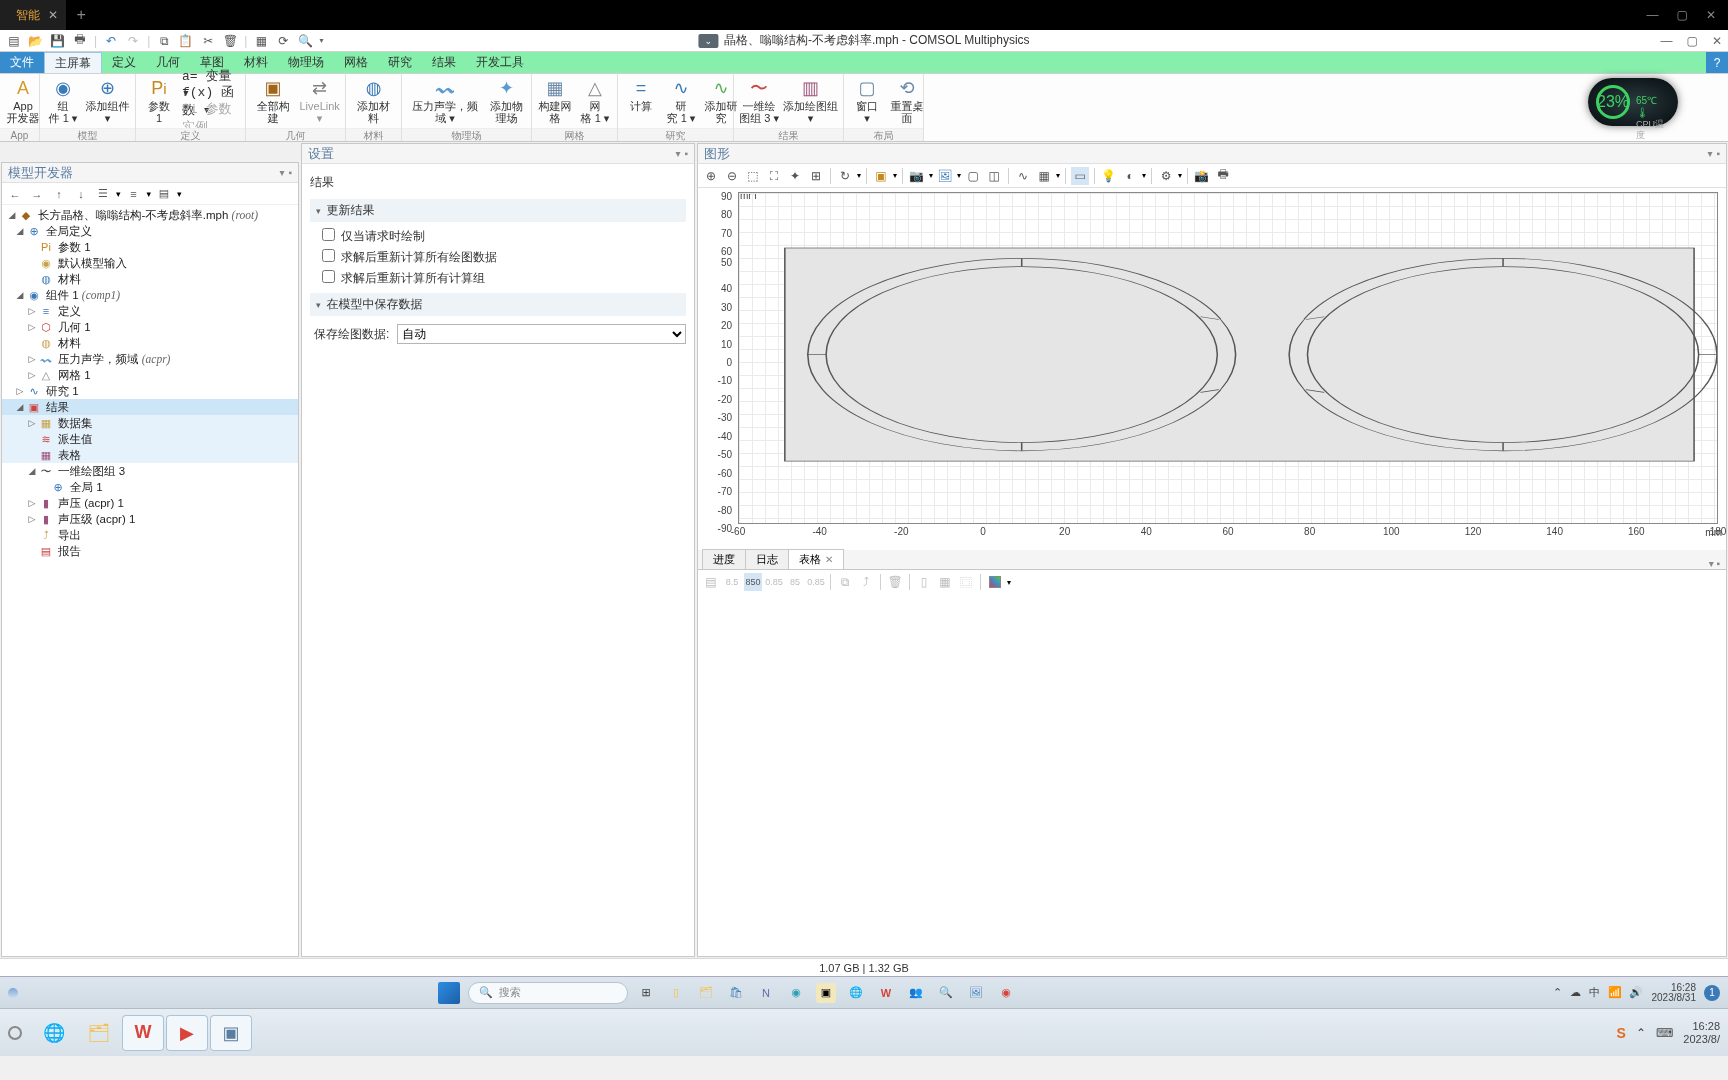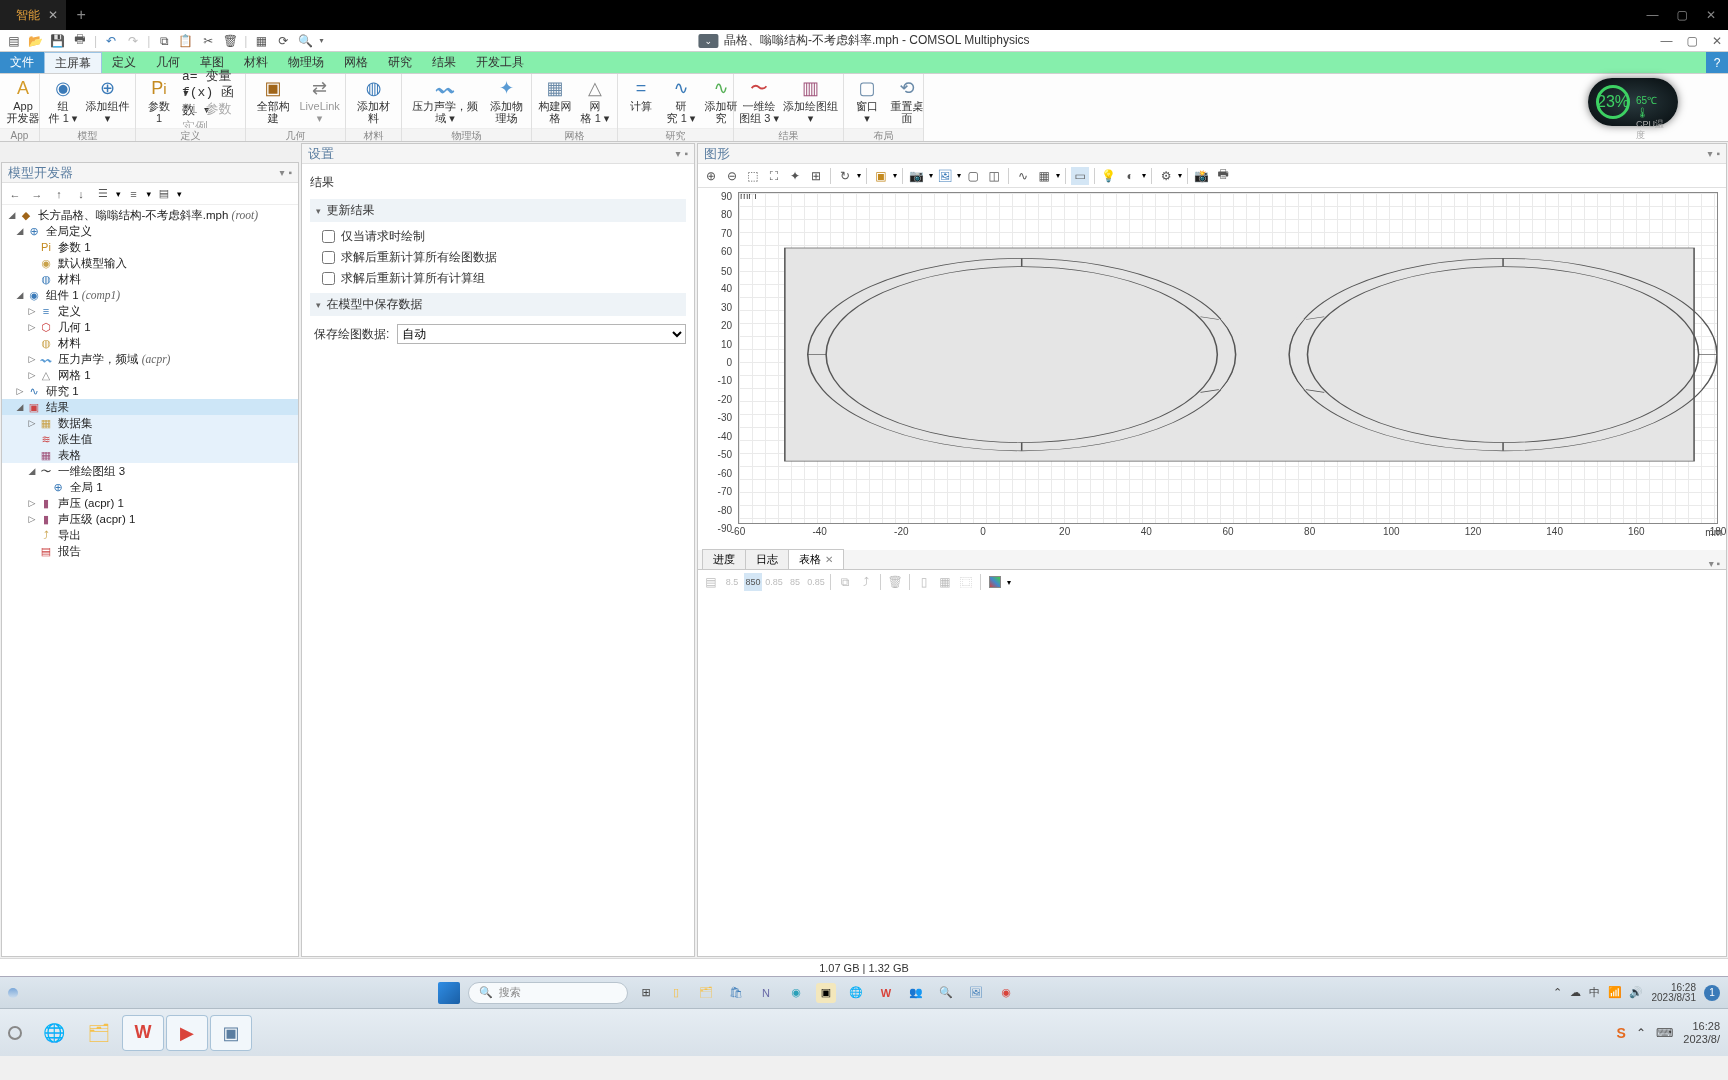--- a/index.html
+++ b/index.html
@@ -60,21 +60,21 @@
 .tr-exp { width:12px; color:#666; font-size:9px; text-align:center;}
 .tr-icon { width:16px; height:14px; margin-right:4px; display:flex; align-items:center; justify-content:center; font-size:11px;}
 .tr-label { font-size:11.5px; color:#222;}
 .tr-label .ital { font-style:italic; color:#666;font-family:Liberation Serif, serif;}
 .i1{padding-left:12px}.i2{padding-left:24px}.i3{padding-left:36px}
 
 
 .settings-body { padding:6px 8px; font-size:12px; color:#333;}
 .section-hdr { background:#eef3f7; padding:3px 6px; font-size:12px; display:flex; align-items:center; gap:6px; margin:4px 0;}
 .section-hdr::before { content:"▾"; font-size:9px; color:#666;}
-.form-row { display:flex; align-items:center; gap:6px; padding:2px 0 2px 12px;}
+.form-row { display:flex; gap:6px; padding:2px 0 2px 12px;}
 .form-row input[type=checkbox]{ width:13px; height:13px;}
 .form-row label { font-size:12px;}
 .form-field { display:flex; align-items:center; gap:8px; padding:4px 0 4px 4px;}
 .form-field select { flex:1; height:20px; font-size:12px; border:1px solid #b5b5b5; background:#fff;}
 .sub-title { padding:4px 0; font-size:12px; color:#333; font-weight:500;}
 
 
 .graphics-toolbar { height:24px; display:flex; align-items:center; gap:3px; padding:0 4px; border-bottom:1px solid #e0e0e0; flex-wrap:nowrap; overflow:hidden;}
 .gt-btn { width:18px; height:18px; display:flex; align-items:center; justify-content:center; color:#555; font-size:12px; cursor:pointer;}
 .gt-sep { width:1px; height:16px; background:#d0d0d0; margin:0 2px;}
@@ -539,21 +539,21 @@
       <span class="gt-btn">🖶</span>
     </div>
     <div class="canvas-wrap">
       <span class="unit-lbl" style="top:2px; left:42px;">mm</span>
       <span class="unit-lbl" style="bottom:12px; right:4px;">mm</span>
       <div class="y-ticks">
           <div class="y-tick" style="top: 4px;">90</div>
           <div class="y-tick" style="top: 22.4444px;">80</div>
           <div class="y-tick" style="top: 40.8889px;">70</div>
           <div class="y-tick" style="top: 59.3333px;">60</div>
-          <div class="y-tick" style="top: 79px;">50</div>
+          <div class="y-tick" style="top: 70px;">50</div>
           <div class="y-tick" style="top: 96.2222px;">40</div>
           <div class="y-tick" style="top: 114.667px;">30</div>
           <div class="y-tick" style="top: 133.111px;">20</div>
           <div class="y-tick" style="top: 151.556px;">10</div>
           <div class="y-tick" style="top: 170px;">0</div>
           <div class="y-tick" style="top: 188.444px;">-10</div>
           <div class="y-tick" style="top: 206.889px;">-20</div>
           <div class="y-tick" style="top: 225.333px;">-30</div>
           <div class="y-tick" style="top: 243.778px;">-40</div>
           <div class="y-tick" style="top: 262.222px;">-50</div>

